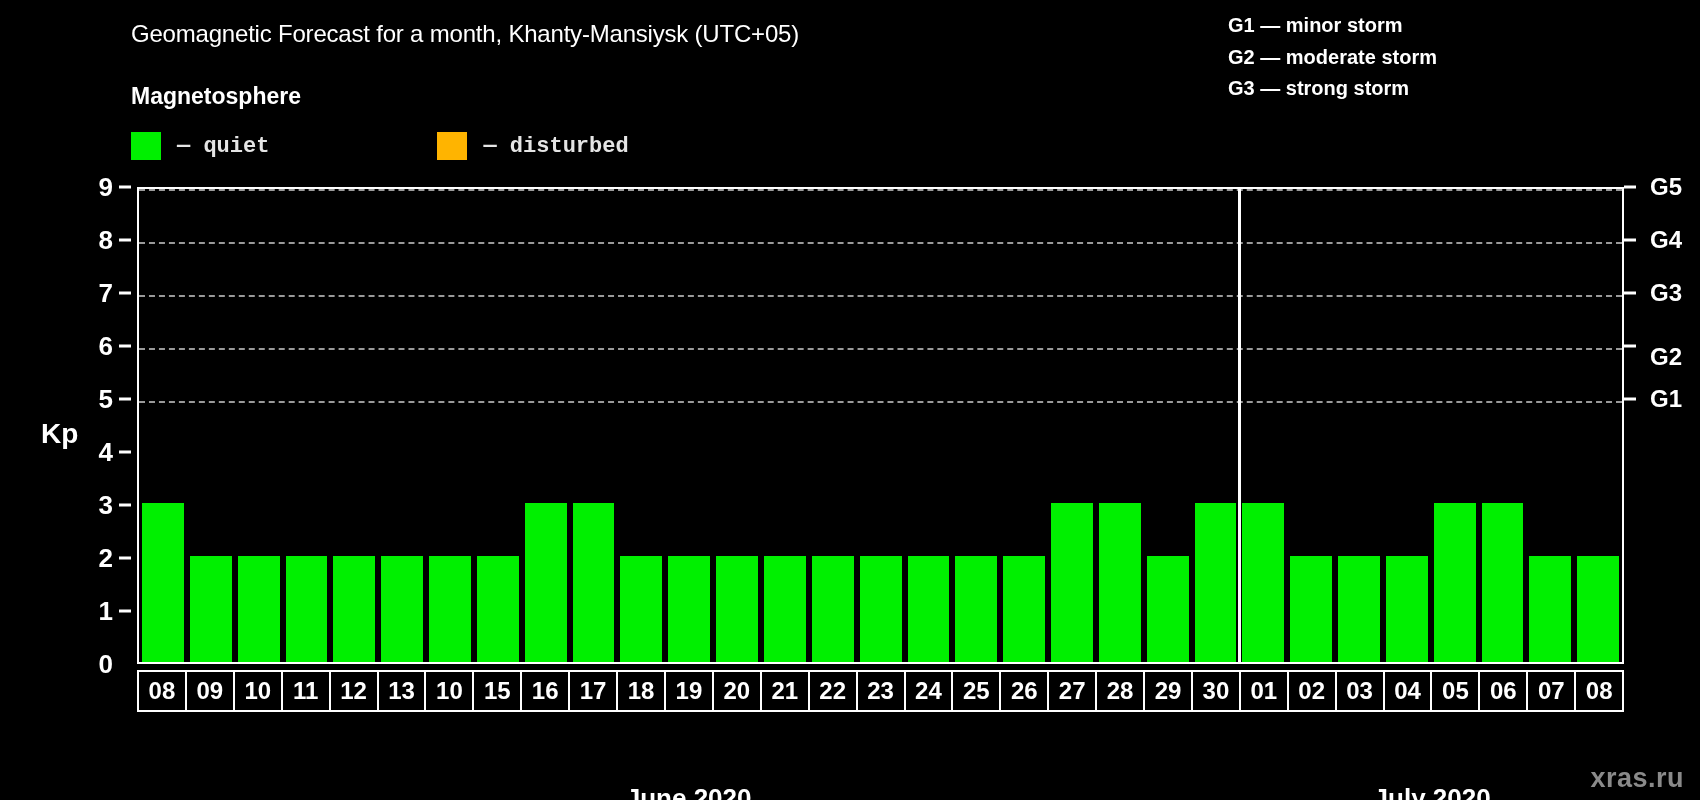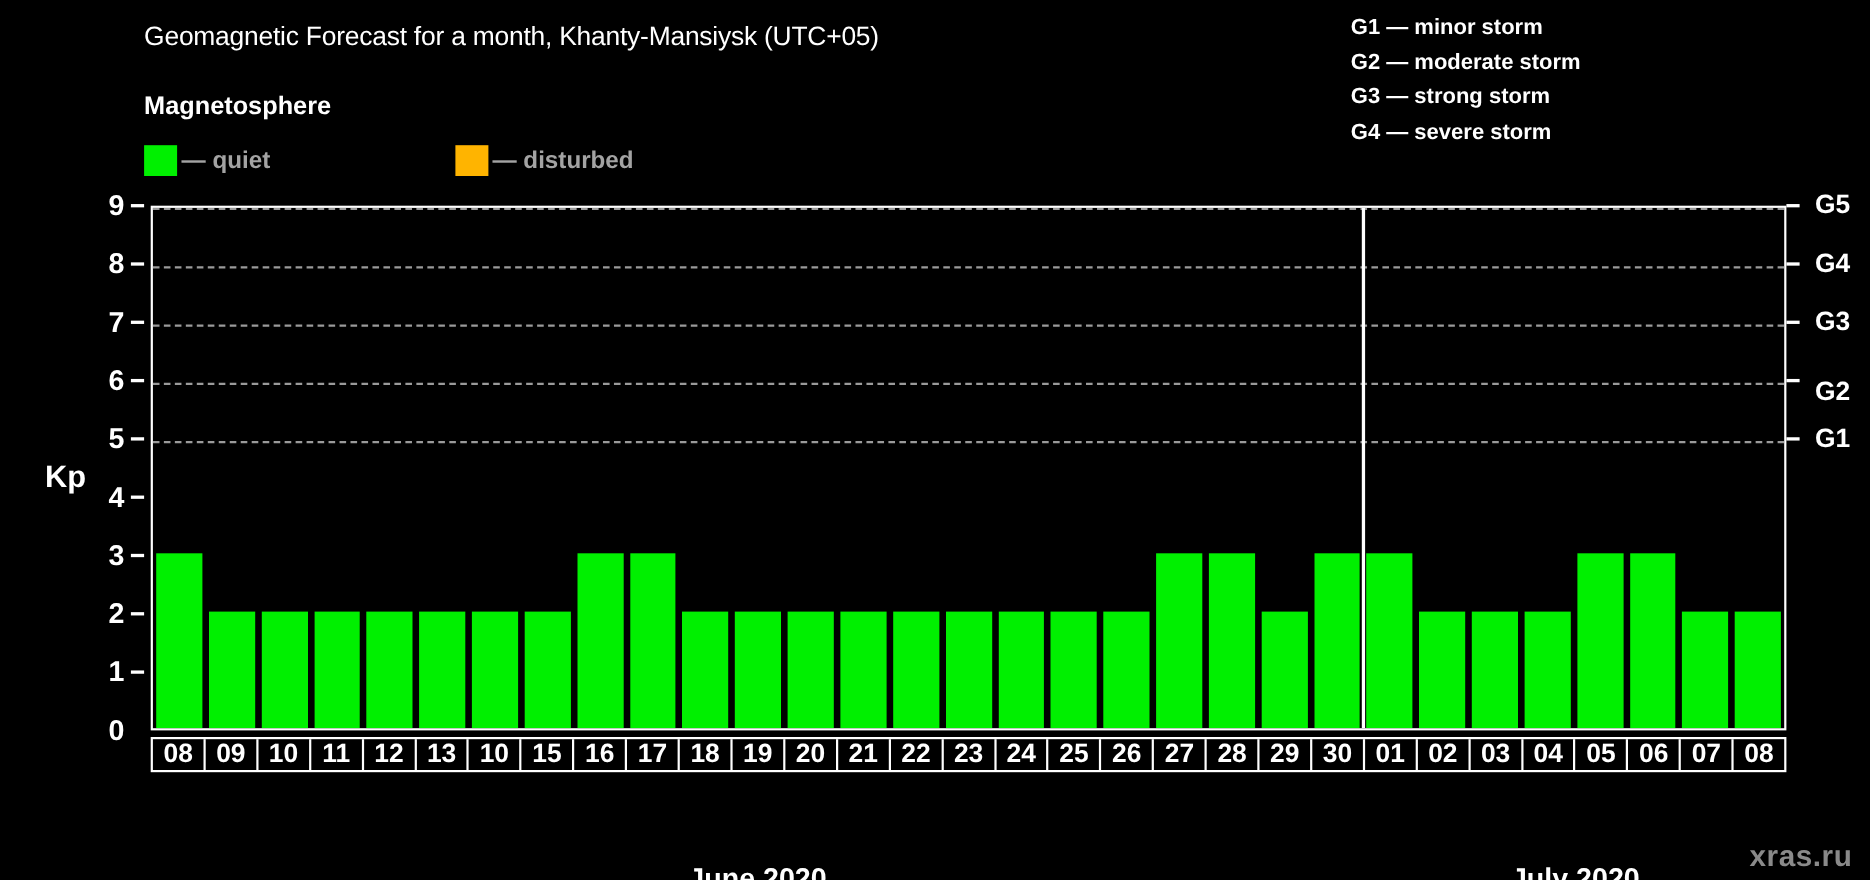--- a/index.html
+++ b/index.html
@@ -53,22 +53,23 @@
     white-space: nowrap;
   }
   .legend-swatch {
     width: 30px;
     height: 28px;
     display: inline-block;
   }
   .legend-text {
     font-size: 22px;
     font-weight: bold;
-    color: #a3a3a3;
-    margin-left: 4px;
+    color: #e5e5e5;
+    margin-left: 16px;
+    font-family: Liberation Mono, monospace;
   }
 
   
   #g-legend {
     position: absolute;
     left: 1228px;
     top: 10px;
     display: flex;
     flex-direction: column;
   }
@@ -200,21 +201,21 @@
     border-top: 3px solid #ffffff;
     transform: translateY(-50%);
   }
 
   
   #date-strip {
     position: absolute;
     left: 137px;
     top: 670px;
     width: 1487px;
-    height: 32px;
+    height: 42px;
     display: flex;
     box-sizing: border-box;
     border: 2px solid #ffffff;
     background: #000000;
     text-align: right;
   }
   .date-cell {
     flex: 1 1 0;
     display: flex;
     align-items: center;
@@ -264,21 +265,20 @@
     <div class="legend-entry" style="margin-left: 168px;">
       <span class="legend-swatch" style="background: rgb(255, 180, 0);"></span>
       <span class="legend-text">— disturbed</span>
     </div>
   </div>
 
 <div id="g-legend">
     <div class="g-legend-row">G1 — minor storm</div>
     <div class="g-legend-row">G2 — moderate storm</div>
     <div class="g-legend-row">G3 — strong storm</div>
-    <div class="g-legend-row">G4 — severe storm</div>
   </div>
 
 <div id="plot-wrap">
 
   <div id="y-axis-left">
       <div class="y-tick-label" style="top: 477px;">0</div>
       <div class="y-tick-label" style="top: 424px;">1</div>
       <div class="y-tick-mark" style="top: 424px;"></div>
       <div class="y-tick-label" style="top: 371px;">2</div>
       <div class="y-tick-mark" style="top: 371px;"></div>

